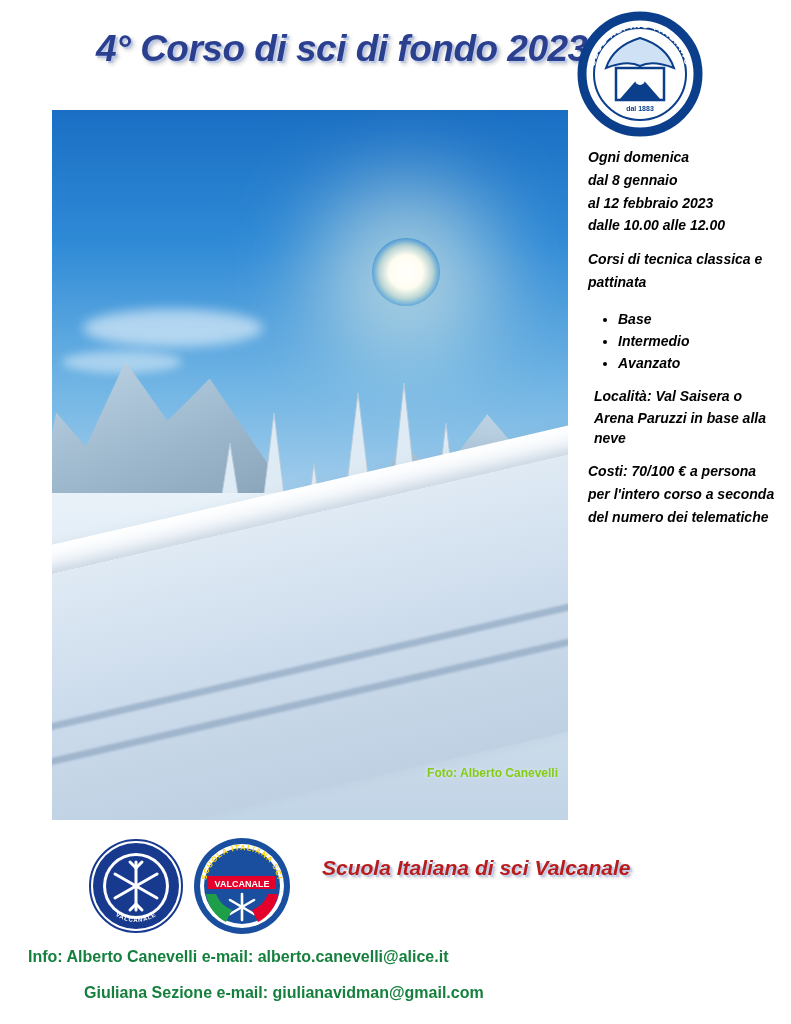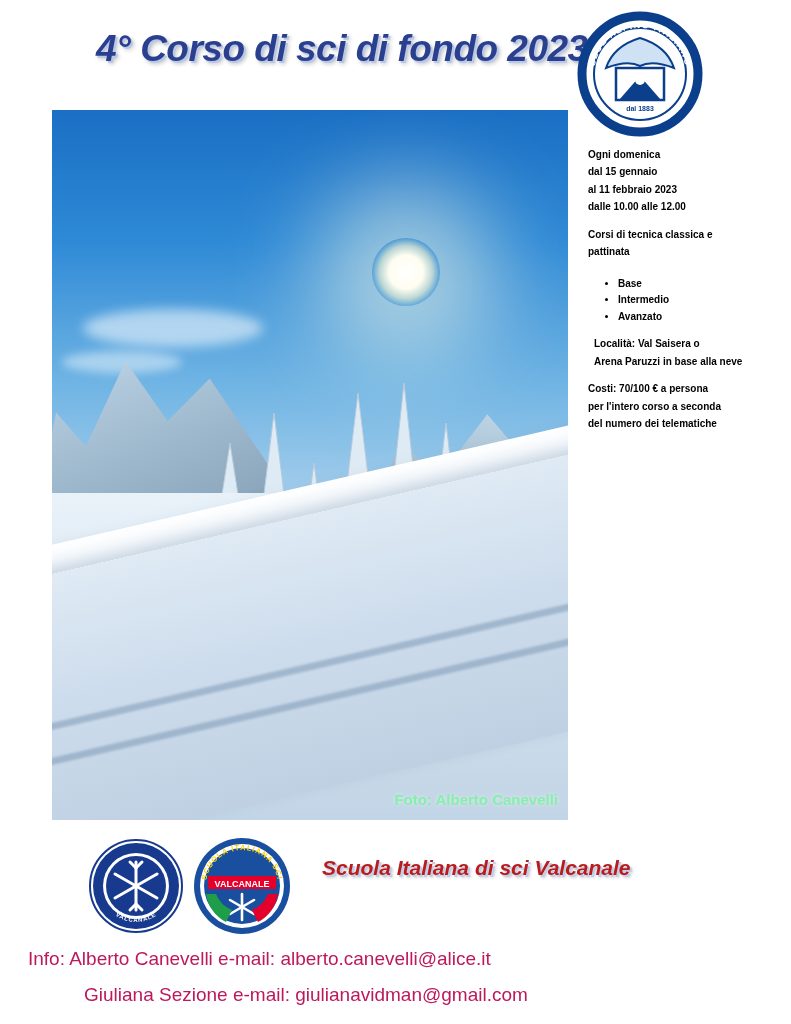--- a/index.html
+++ b/index.html
@@ -148,36 +148,37 @@
     height: 74px;
     background: linear-gradient(to bottom, #ffffff 0%, #eaf2f9 45%, #c9d9e8 100%);
     transform: rotate(-13deg);
     transform-origin: left bottom;
     border-radius: 40px / 18px;
     box-shadow: 0 10px 18px rgba(80,110,140,0.30);
   }
   .photo-credit {
     position: absolute;
     right: 10px;
-    bottom: 12px;
-    color: #86efac;
-    font-size: 15px;
+    bottom: 40px;
+    color: #84cc16;
+    font-size: 12px;
     font-weight: bold;
     text-shadow: 0 0 4px rgba(255,255,255,0.5);
   }
 
   
   .info {
     position: absolute;
     left: 588px;
     top: 148px;
     width: 198px;
-    font-size: 10px;
+    font-size: 14px;
     color: #000000;
     font-weight: bold;
+    font-style: italic;
   }
   .info-block { margin-bottom: 14px; }
   .info-block p { margin: 0 0 3.5px 0; line-height: 1.38; }
   .info-block.indent { padding-left: 6px; }
   .bullets { margin: 18px 0 0 0; padding-left: 30px; }
   .bullets li { margin-bottom: 3px; line-height: 1.35; }
 
   
   .logo-valcanale {
     position: absolute;
@@ -202,23 +203,23 @@
     font-weight: bold;
     font-style: italic;
     color: #b91c1c;
     text-shadow: 2px 2px 0 #c2cee9, 3px 3px 3px rgba(0,0,0,0.2);
     white-space: nowrap;
   }
 
   
   .contact {
     position: absolute;
-    font-size: 19px;
-    font-weight: normal;
-    color: #be185d;
+    font-size: 16px;
+    font-weight: bold;
+    color: #15803d;
     white-space: nowrap;
   }
   .contact-1 { left: 28px; top: 948px; }
   .contact-2 { left: 84px; top: 984px; }
 </style>
 </head>
 <body>
 
 <div class="title">4° Corso di sci di fondo 2023</div>
 
@@ -272,22 +273,22 @@
   <div class="ph-track"></div>
   <div class="ph-groove" style="bottom:11%"></div>
   <div class="ph-groove" style="bottom:6%"></div>
   <div class="photo-credit">Foto: Alberto Canevelli</div>
 </div>
 
 <div class="info">
 
   <div class="info-block">
     <p>Ogni domenica</p>
-    <p>dal  15 gennaio</p>
-    <p>al 11 febbraio 2023</p>
+    <p>dal  8 gennaio</p>
+    <p>al 12 febbraio 2023</p>
     <p>dalle 10.00 alle 12.00</p>
   </div>
 
   <div class="info-block">
     <p>Corsi di tecnica classica e</p>
     <p>pattinata</p>
     <ul class="bullets">
       <li>Base</li>
       <li>Intermedio</li>
       <li>Avanzato</li>

